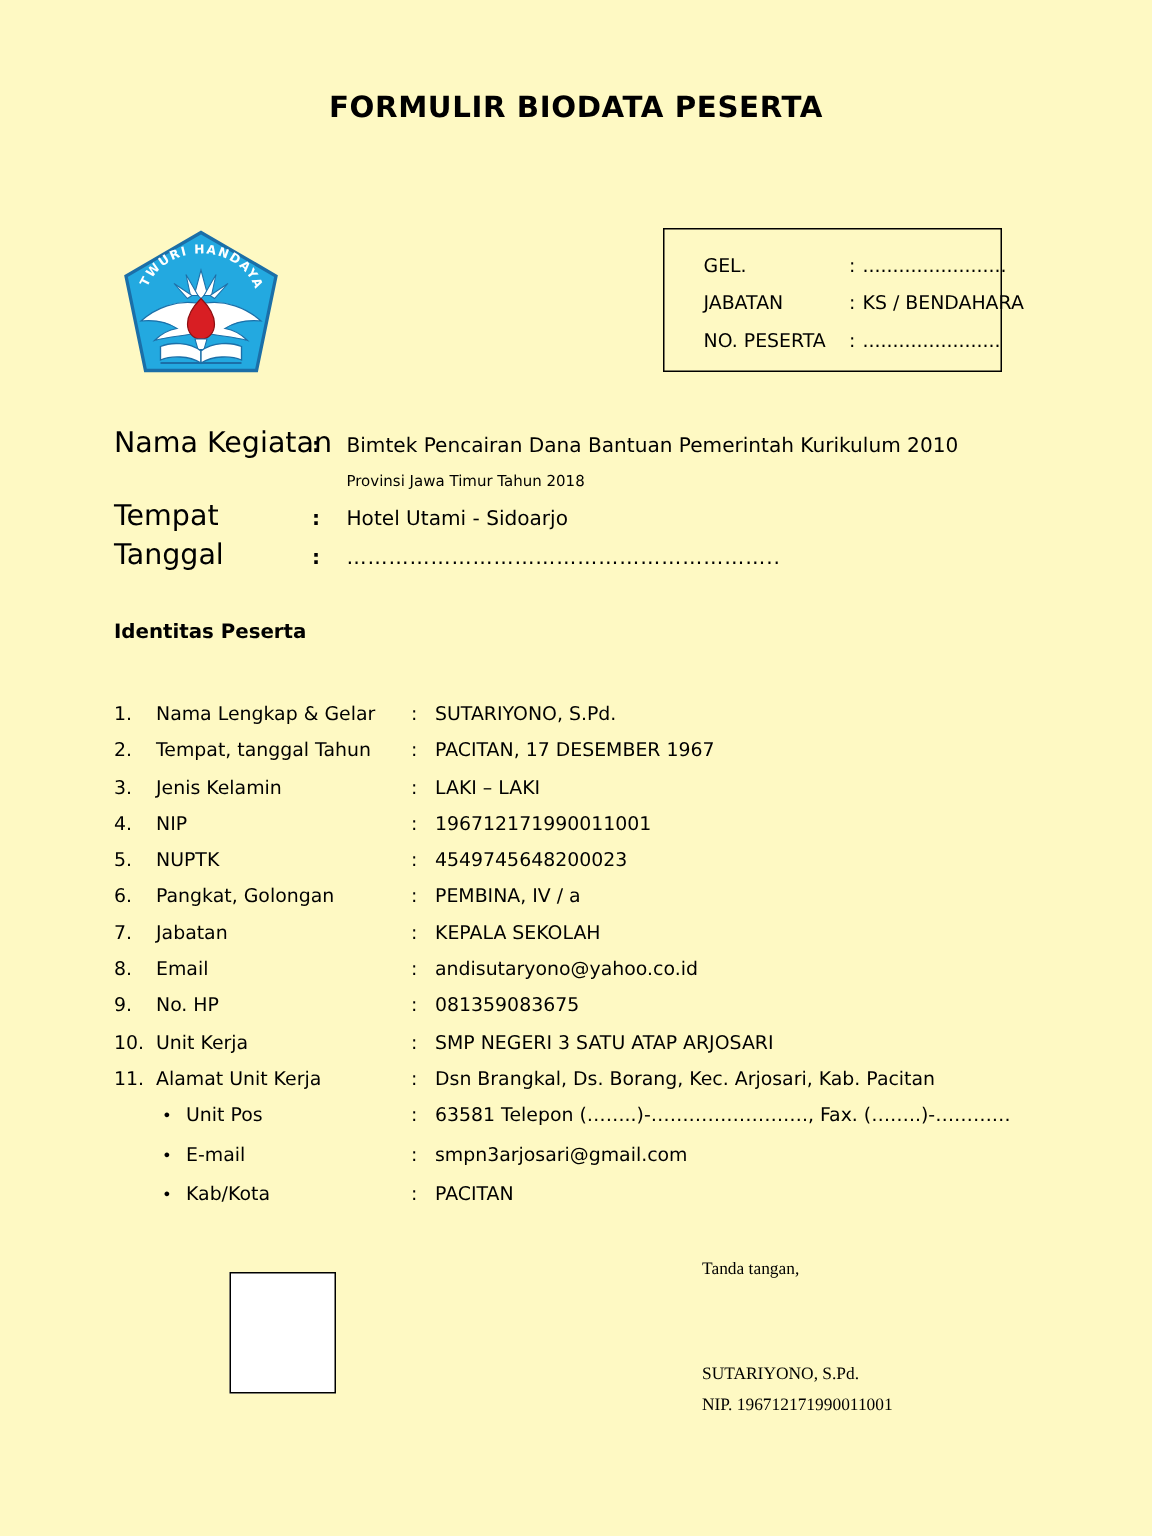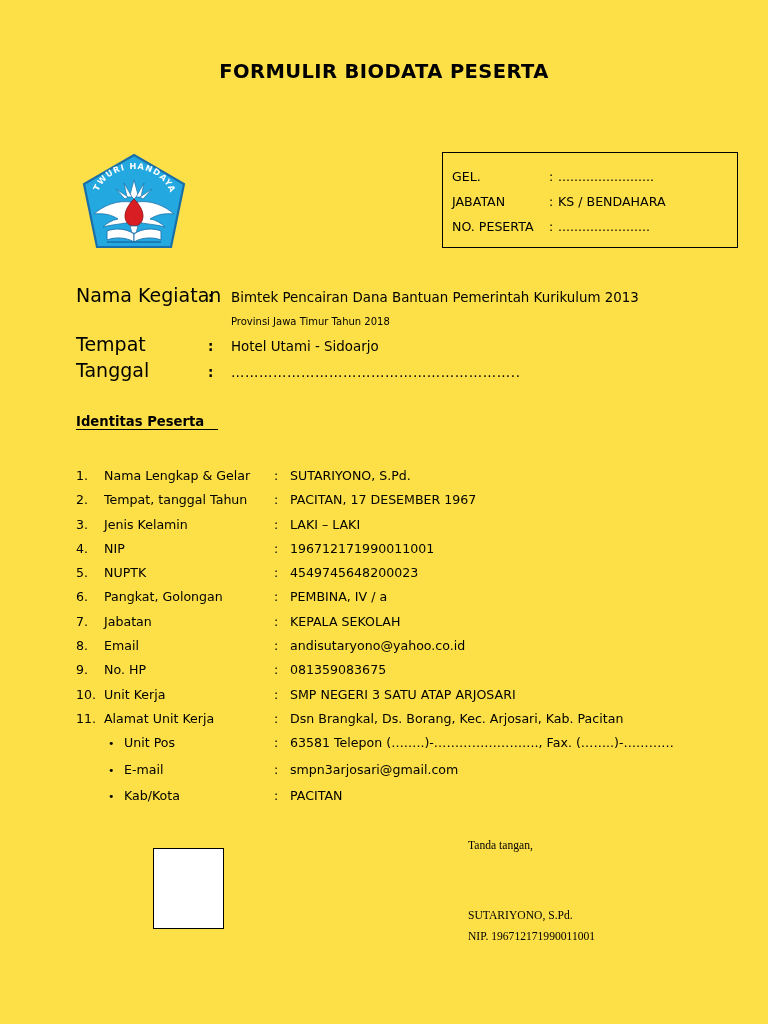--- a/index.html
+++ b/index.html
@@ -7,21 +7,21 @@
     margin: 0; padding: 0;
     width: 768px; height: 1024px;
     background: #ffffff;
     font-family: "DejaVu Sans", sans-serif;
     color: #000000;
     overflow: hidden;
   }
   .page {
     position: relative;
     width: 768px; height: 1024px;
-    background: #fde047;
+    background: #fef9c3;
   }
 
   
   .doc-title {
     position: absolute;
     left: 0; top: 60px;
     width: 768px;
     text-align: center;
     font-family: "DejaVu Sans", sans-serif;
     font-weight: bold;
@@ -34,23 +34,23 @@
     position: absolute;
     left: 78px; top: 152px;
     width: 112px; height: 102px;
   }
   .logo-wrap svg { display: block; width: 112px; height: 102px; }
 
   
   .header-box {
     position: absolute;
     left: 442px; top: 152px;
-    width: 296px; height: 96px;
+    width: 226px; height: 96px;
     border: 1.5px solid #000;
-    padding: 11px 0 0 9px;
+    padding: 11px 0 0 26px;
   }
   .hb-row {
     display: flex;
     align-items: baseline;
     font-size: 12.6px;
     line-height: 25px;
     white-space: nowrap;
   }
   .hb-label { width: 97px; flex: none; }
   .hb-colon { width: 9px; flex: none; }
@@ -84,21 +84,20 @@
   }
   .ev-cont { padding-left: 155px; font-size: 10px; line-height: 23.5px; }
   .ev-dots { letter-spacing: 0.6px; }
 
   
   .section-head {
     position: absolute;
     left: 76px; top: 414px;
     font-weight: bold;
     font-size: 13.2px;
-    text-decoration: underline;
     text-underline-offset: 3px;
     white-space: pre;
   }
 
   
   .identity {
     position: absolute;
     left: 76px; top: 443px;
     width: 650px;
   }
@@ -220,21 +219,21 @@
       <span class="hb-label">NO. PESERTA</span>
       <span class="hb-colon">:</span>
       <span class="hb-value">.......................</span>
     </div>
   </div>
 
   <div class="event">
     <div class="ev-row">
       <span class="ev-label">Nama Kegiatan</span>
       <span class="ev-colon">:</span>
-      <span class="ev-value">Bimtek Pencairan Dana Bantuan Pemerintah Kurikulum 2013</span>
+      <span class="ev-value">Bimtek Pencairan Dana Bantuan Pemerintah Kurikulum 2010</span>
     </div>
     <div class="ev-cont">Provinsi Jawa Timur Tahun 2018</div>
     <div class="ev-row">
       <span class="ev-label">Tempat</span>
       <span class="ev-colon">:</span>
       <span class="ev-value">Hotel Utami - Sidoarjo</span>
     </div>
     <div class="ev-row">
       <span class="ev-label">Tanggal</span>
       <span class="ev-colon">:</span>

